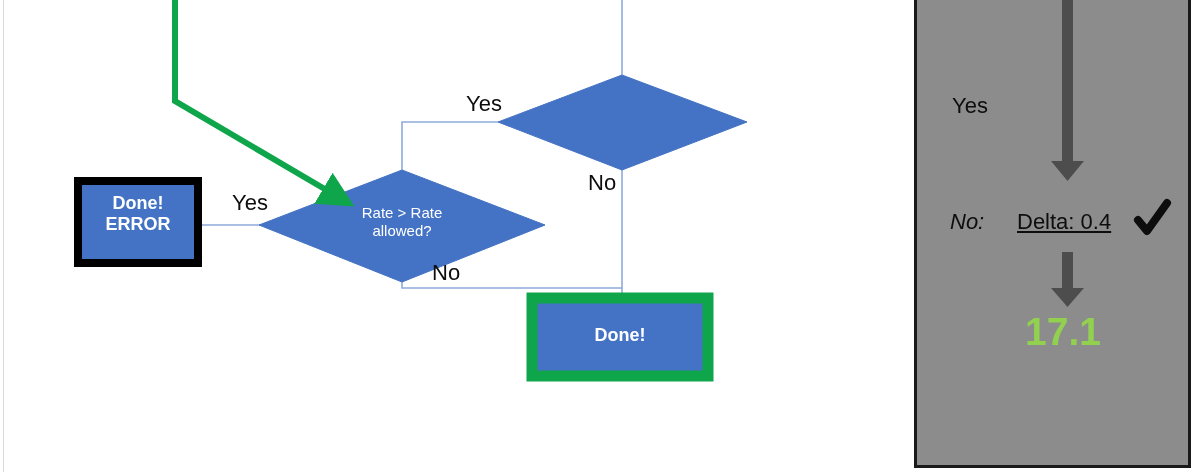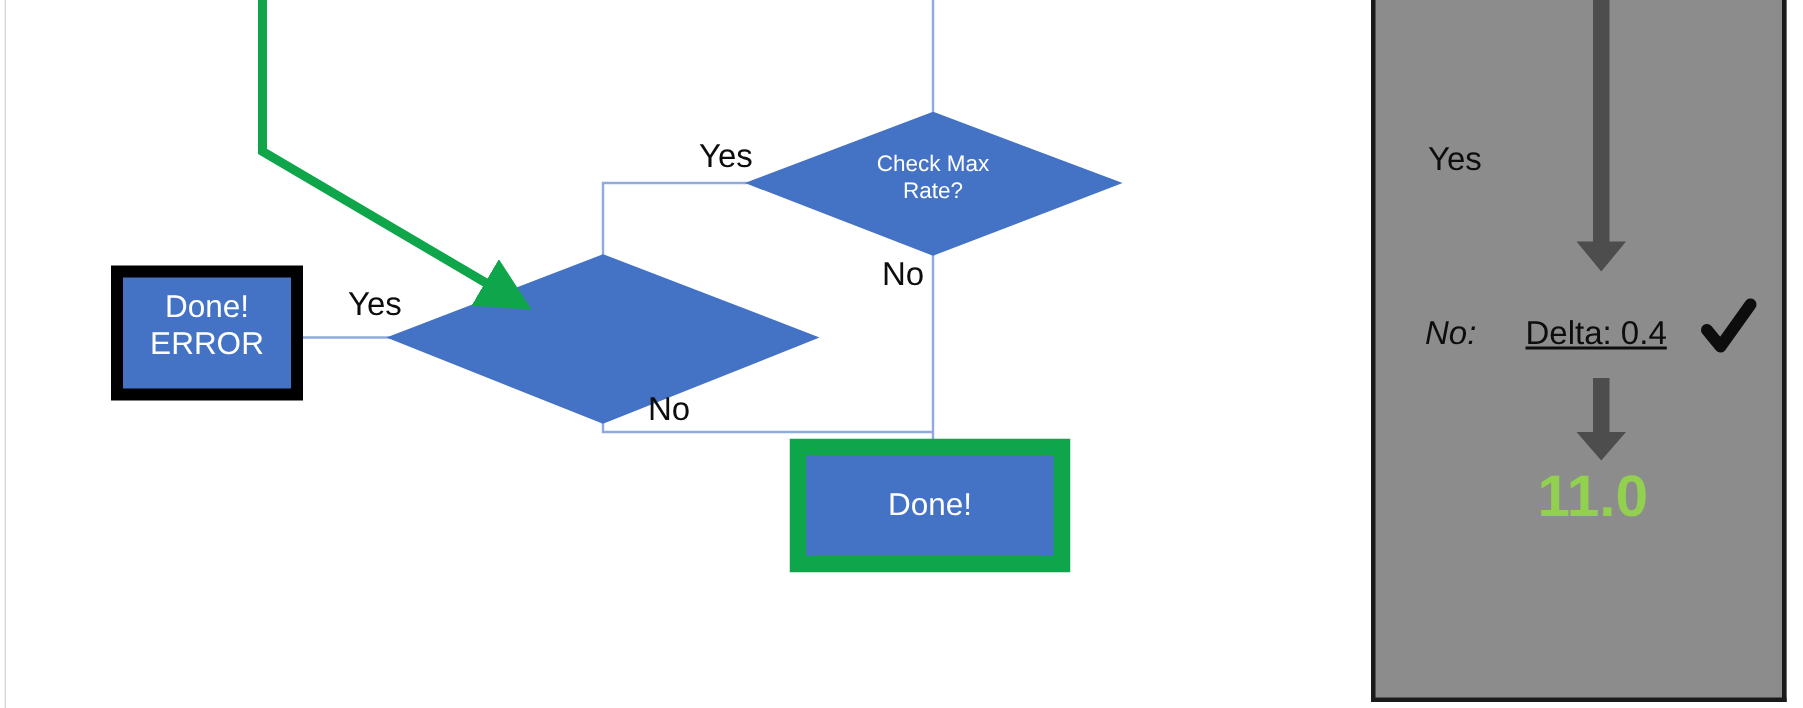--- a/index.html
+++ b/index.html
@@ -42,21 +42,22 @@
     color: #ffffff;
     text-align: center;
     line-height: 1.18;
     white-space: pre-line;
     pointer-events: none;
   }
   .diamond-text {
     font-size: 15px;
   }
   .box-text {
-    font-size: 21px;
+    font-size: 18px;
+    font-weight: bold;
   }
 
   
   .edge-label {
     position: absolute;
     color: #0d0d0d;
     font-size: 22px;
     line-height: 1;
     white-space: nowrap;
   }
@@ -125,23 +126,23 @@
     <rect x="532" y="298" width="176" height="78" fill="#4472C4" stroke="#0FA64B" stroke-width="11"></rect>
 
     <defs>
       <marker id="green-arrow" markerWidth="6" markerHeight="6" refX="3.2" refY="3" orient="auto" markerUnits="strokeWidth">
         <path d="M0,0 L6,3 L0,6 z" fill="#0FA64B"></path>
       </marker>
     </defs>
     <polyline points="175,0 175,101 340,198" fill="none" stroke="#0FA64B" stroke-width="6" marker-end="url(#green-arrow)"></polyline>
   </svg>
 
-  <div class="shape-text diamond-text" style="left:547px; top:101px; width:150px;">Check Max
-Rate?</div>
 
+  <div class="shape-text diamond-text" style="left:327px; top:204px; width:150px;">Rate &gt; Rate
+allowed?</div>
 
   <div class="shape-text box-text" style="left:82px; top:193px; width:112px;">Done!
 ERROR</div>
 
   <div class="shape-text box-text" style="left:536px; top:325px; width:168px;">Done!</div>
 
   <div class="edge-label" style="left:466px; top:93px;">Yes</div>
 
   <div class="edge-label" style="left:588px; top:172px;">No</div>
 
@@ -167,17 +168,17 @@
         <path d="M221,220 L230,231 L250,203" fill="none" stroke="#0D0D0D" stroke-width="8" stroke-linecap="round" stroke-linejoin="round"></path>
       </g>
     </svg>
 
     <div class="panel-label" style="left:35px; top:95px;">Yes</div>
 
     <div class="panel-label" style="left:33px; top:211px;font-style:italic;">No:</div>
 
     <div class="panel-label" style="left:100px; top:211px;text-decoration:underline;">Delta: 0.4</div>
 
-    <div class="panel-value" style="left:108px; top:312px;">11.0</div>
+    <div class="panel-value" style="left:108px; top:312px;">17.1</div>
 
   </div>
 
 </div>
 
 </body></html>

